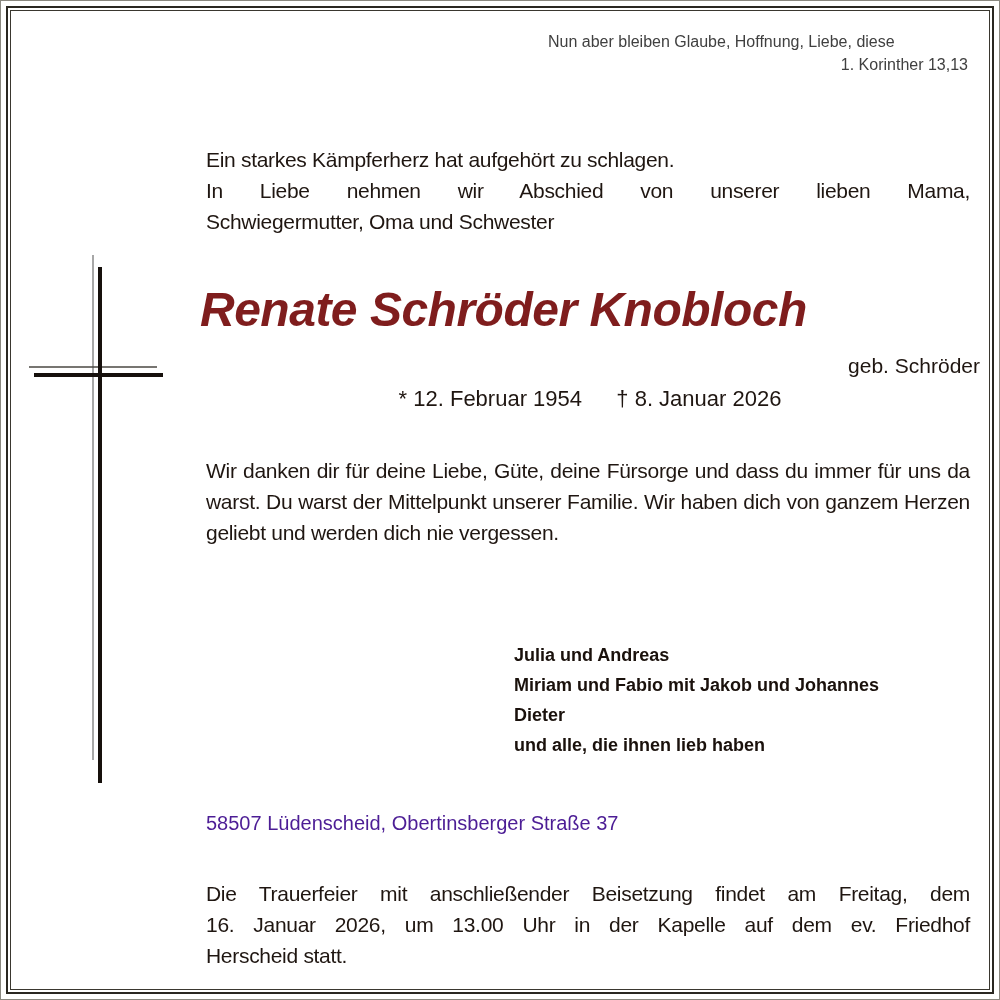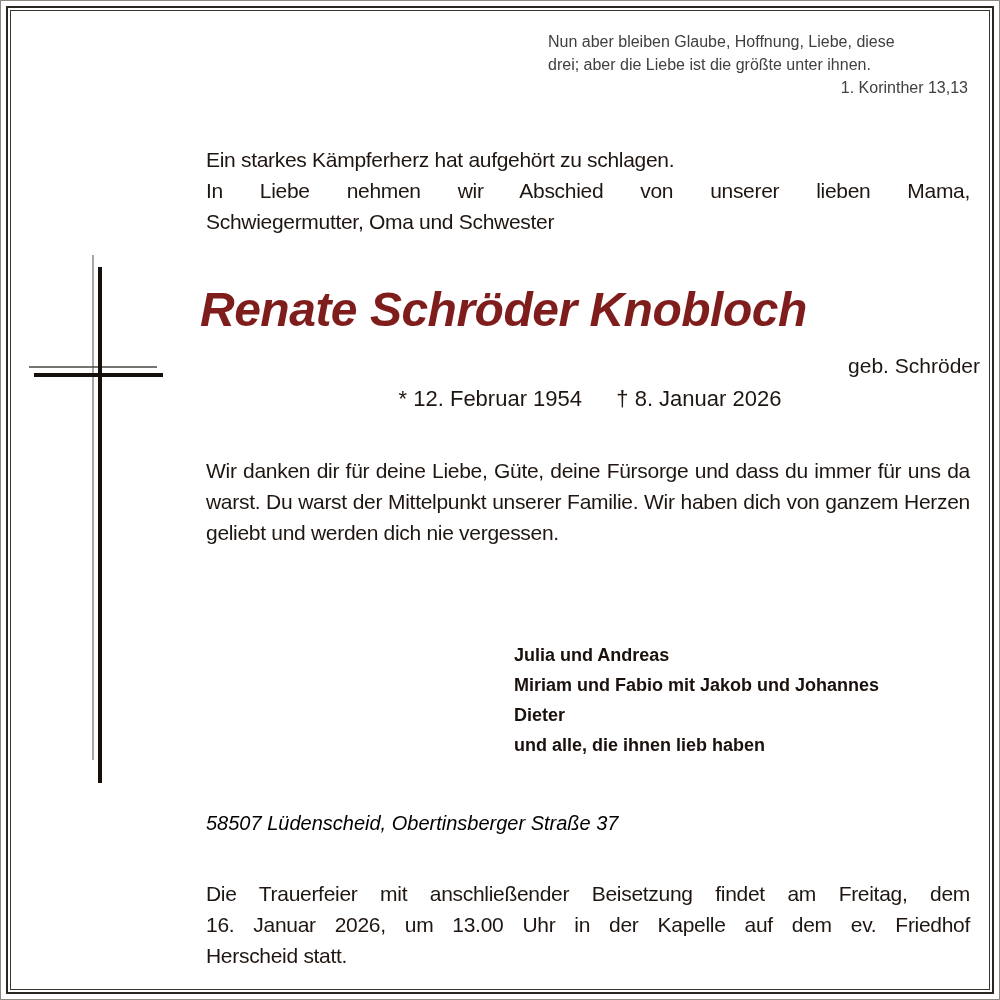--- a/index.html
+++ b/index.html
@@ -106,22 +106,21 @@
       font-weight: bold;
       color: #1a110c;
     }
     .family .member { display: block; }
 
     .address {
       position: absolute;
       left: 206px;
       top: 812px;
       font-size: 20px;
-      color: #000000;
-      font-style: italic;
+      color: #4c1d95;
     }
 
     .funeral {
       position: absolute;
       left: 206px;
       top: 878px;
       width: 764px;
       font-size: 21px;
       line-height: 31px;
       letter-spacing: -0.3px;
@@ -141,21 +140,20 @@
     }
   </style>
 </head>
 <body>
 
 <div class="outer-frame"></div>
 <div class="frame"></div>
 
 <div class="quote">
   <span class="line">Nun aber bleiben Glaube, Hoffnung, Liebe, diese</span>
-  <span class="line">drei; aber die Liebe ist die größte unter ihnen.</span>
   <span class="ref">1. Korinther 13,13</span>
 </div>
 
 <div class="intro">
   <span style="display:block">Ein starkes Kämpferherz hat aufgehört zu schlagen.</span>
   <span class="justify">In Liebe nehmen wir Abschied von unserer lieben Mama,</span>
   <span style="display:block">Schwiegermutter, Oma und Schwester</span>
 </div>
 
 <svg class="cross" viewBox="0 0 140 530" xmlns="http://www.w3.org/2000/svg">

